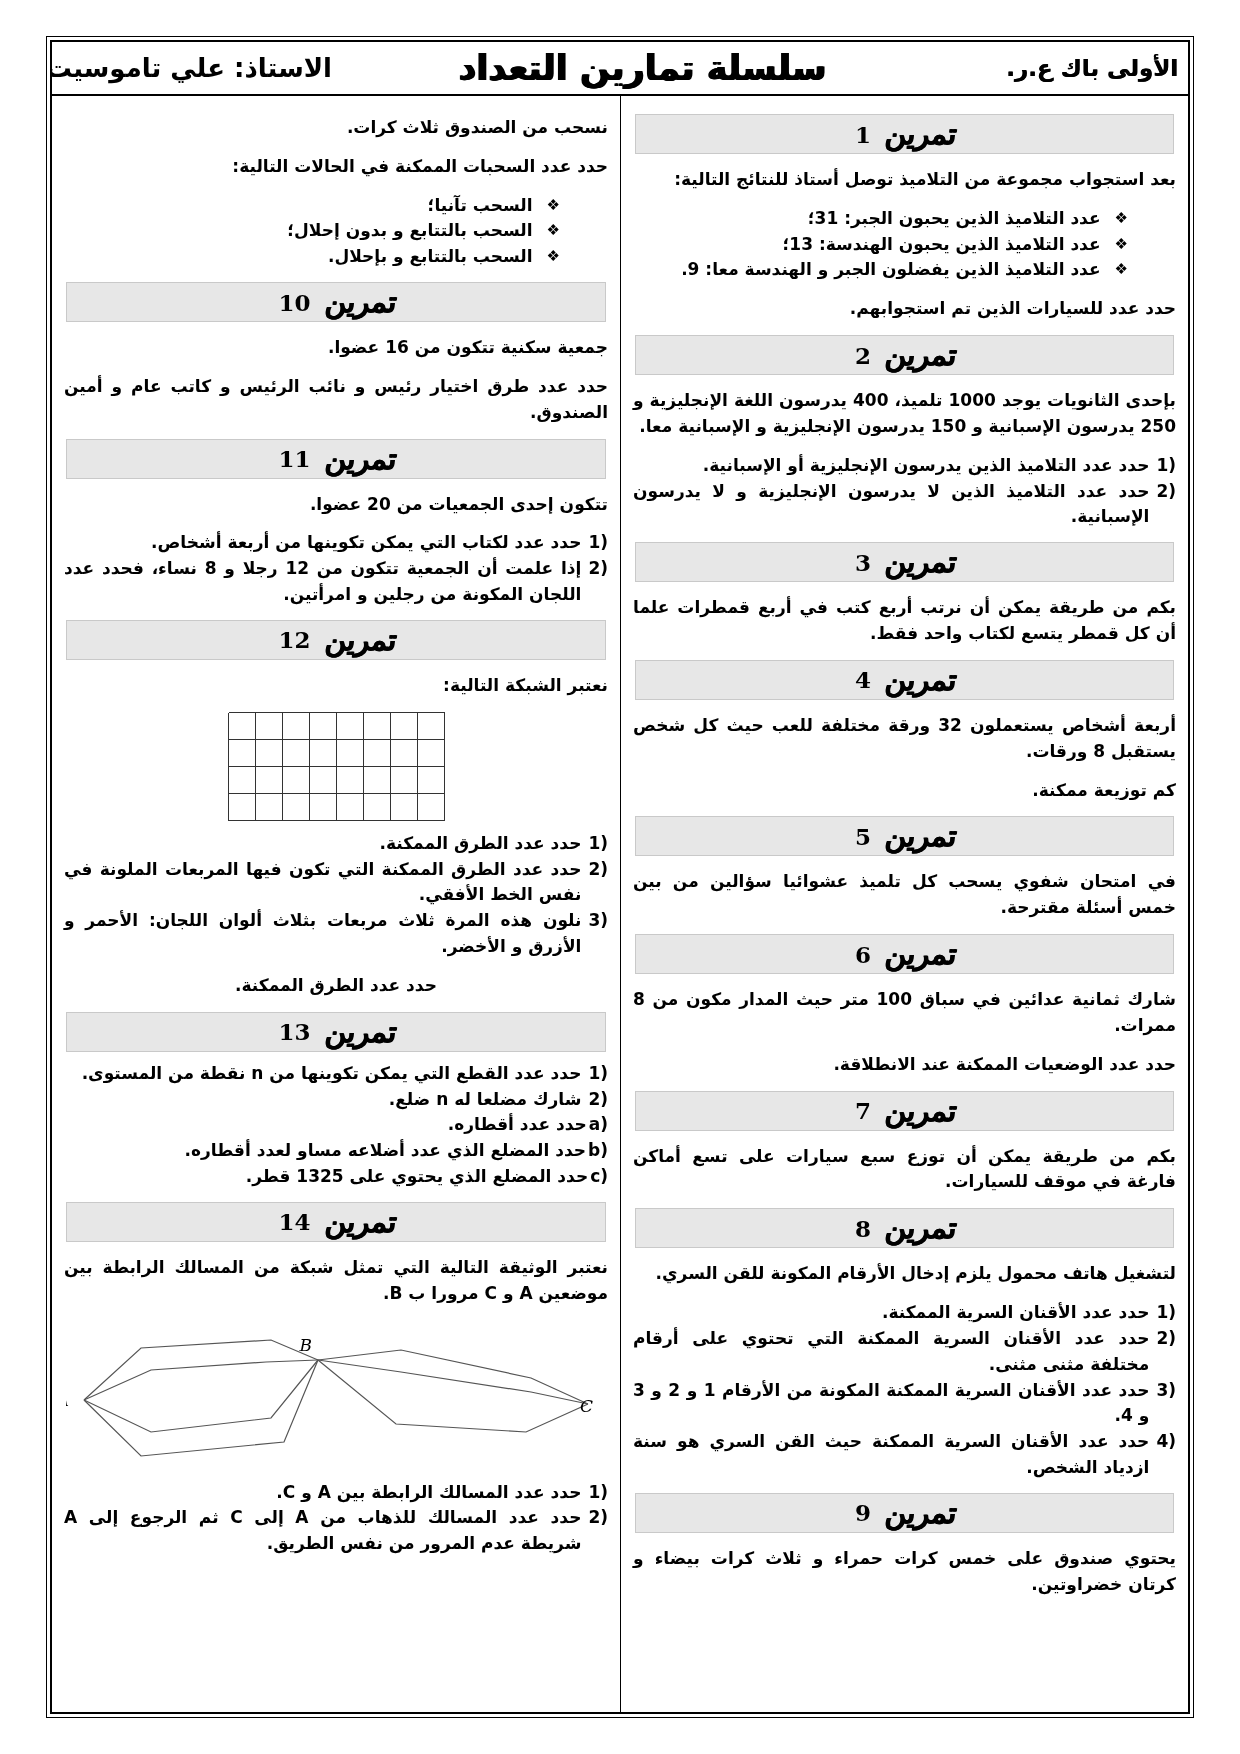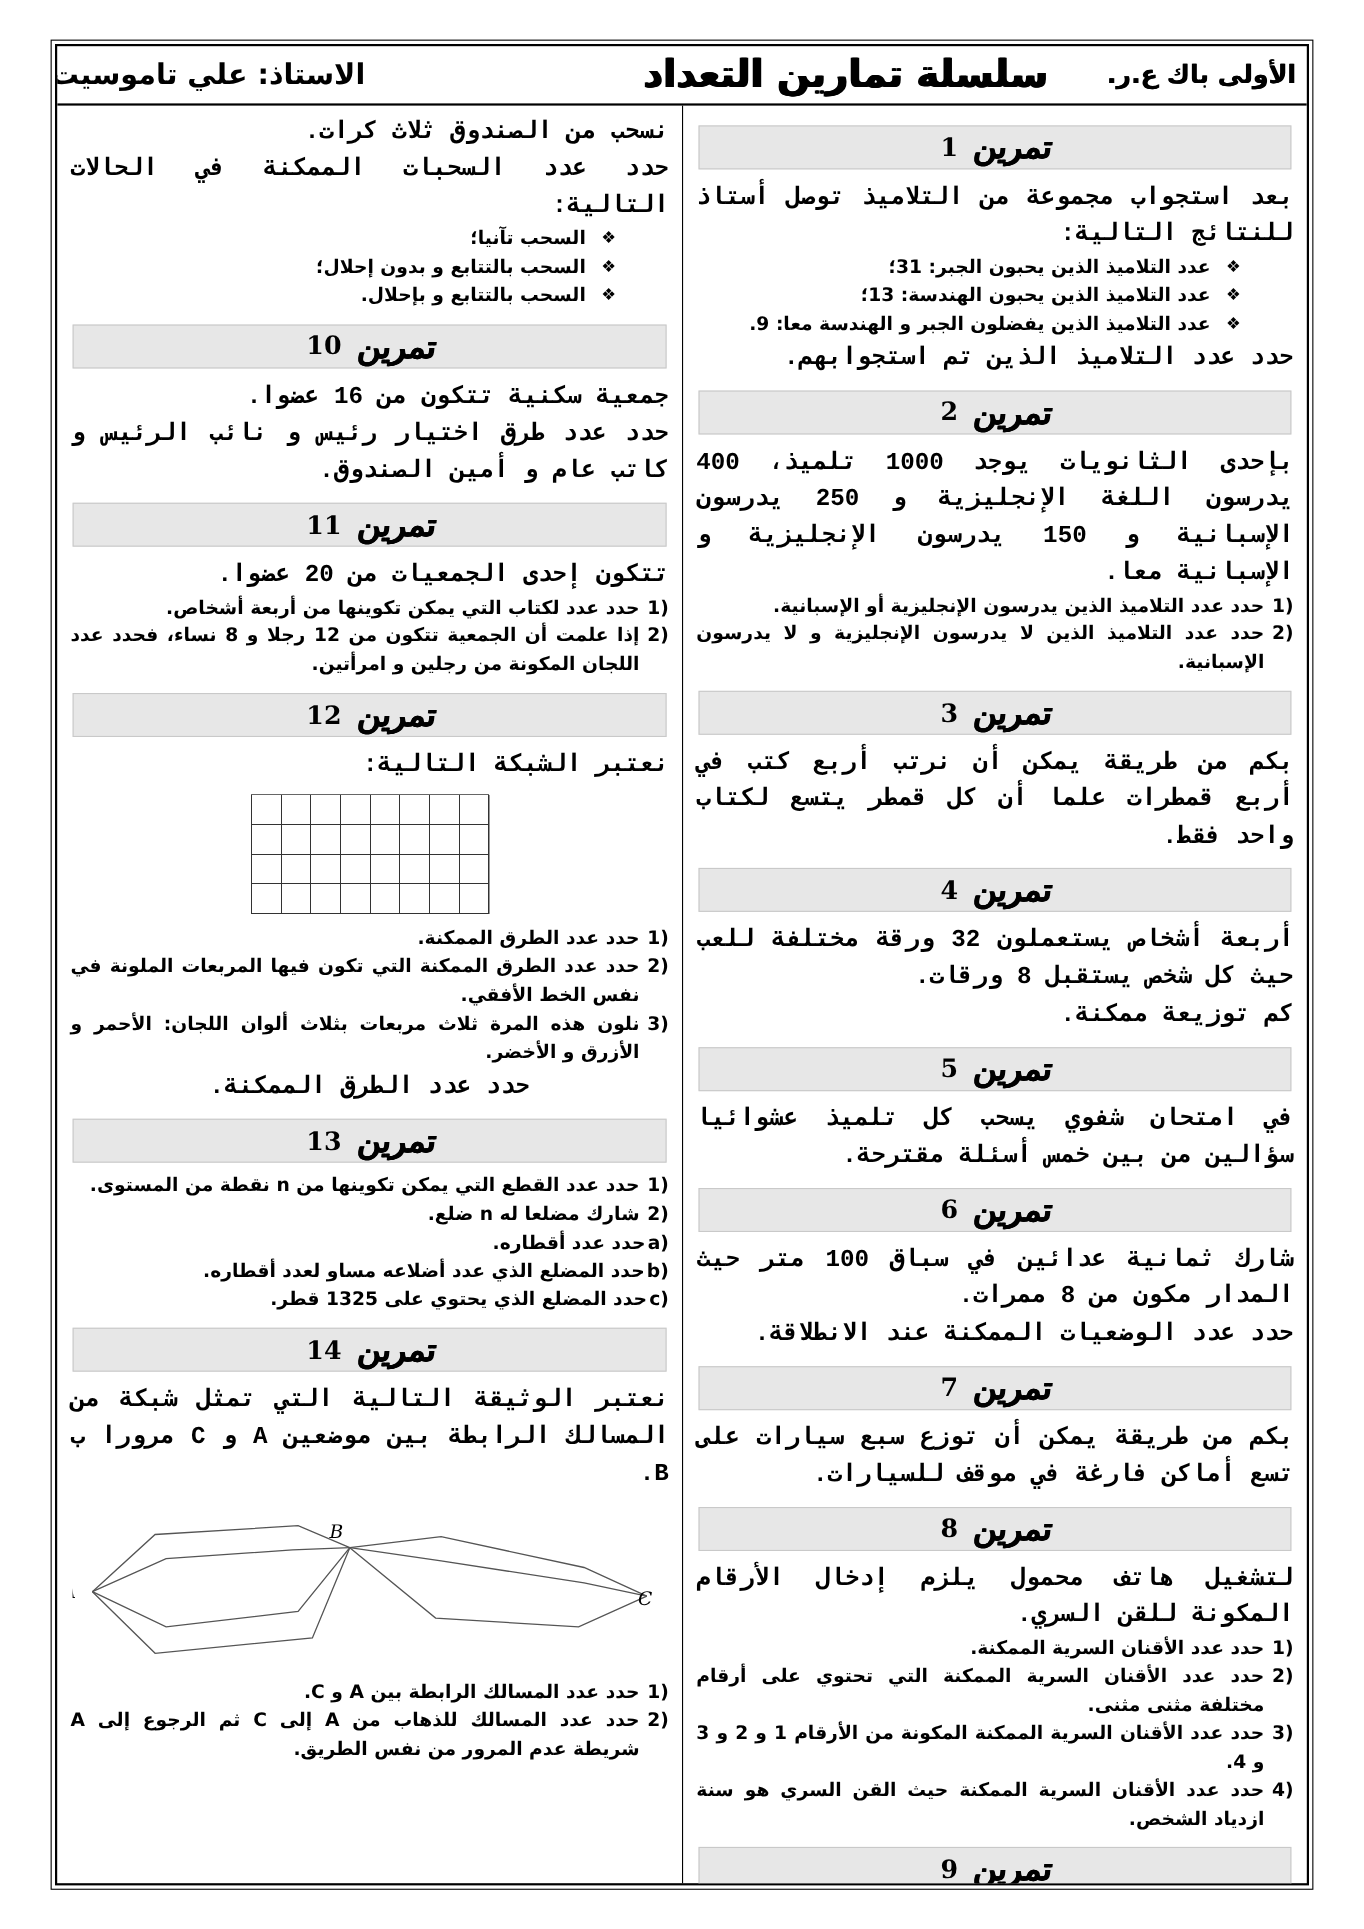--- a/index.html
+++ b/index.html
@@ -14,40 +14,40 @@
     width:100%; height:100%; border:2px solid #000;
     display:flex; flex-direction:column; overflow:hidden;
   }
 
   .header-band {
     display:flex; direction:rtl; align-items:center;
     border-bottom:2px solid #000; height:54px; flex:0 0 auto; padding:0 10px;
   }
   .hdr-class  { width:225px; font-size:23px; font-weight:bold; text-align:right;
                 text-shadow:0.6px 0 #000; white-space:nowrap; }
-  .hdr-title  { flex:1; text-align:right; font-size:35px; font-weight:bold;
+  .hdr-title  { flex:1; text-align:center; font-size:35px; font-weight:bold;
                 letter-spacing:0.5px; text-shadow:0.8px 0 #000, -0.8px 0 #000; }
   .hdr-teacher{ width:270px; font-size:26px; font-weight:bold; text-align:left;
                 white-space:nowrap; }
 
   .columns { flex:1; display:flex; direction:rtl; align-items:stretch; }
   .col { width:50%; padding:6px 12px 12px; }
   .col-right { border-left:1.5px solid #000; }
 
   .ex-header {
     background:#e7e7e7; border:1px solid #c9c9c9;
     margin:12px 2px 9px; height:40px;
     display:flex; align-items:center; justify-content:center; gap:12px; direction:rtl;
   }
   .ex-word { font-size:29px; font-weight:bold; font-style:oblique;
              text-shadow:0.6px 0 #000, -0.4px 0 #000; transform:skewX(8deg); }
   .ex-num  { font-size:23px; font-weight:bold; font-family:"DejaVu Serif","Liberation Serif",serif; }
 
-  .p   { direction:rtl; text-align:justify; font-weight:bold; font-size:22px;
-         line-height:1.52; margin:1px 0;font-family:Liberation Mono, monospace; }
+  .p   { direction:rtl; text-align:justify; font-weight:bold; font-size:17px;
+         line-height:1.52; margin:13px 0; }
   .pc  { text-align:center; }
 
   .bul { display:flex; direction:rtl; align-items:baseline; gap:14px;
          padding-right:48px; font-weight:bold; font-size:17px; line-height:1.52; }
   .bmark { font-size:15px; position:relative; top:-1px; }
   .btxt  { flex:1; text-align:right; }
 
   .numit { display:flex; direction:rtl; align-items:baseline; gap:7px;
            font-weight:bold; font-size:17px; line-height:1.52; }
   .numit.sub { gap:2px; }
@@ -84,21 +84,21 @@
               <span class="btxt">عدد التلاميذ الذين يحبون الجبر: 31؛</span>
             </div>
             <div class="bul">
               <span class="bmark">❖</span>
               <span class="btxt">عدد التلاميذ الذين يحبون الهندسة: 13؛</span>
             </div>
             <div class="bul">
               <span class="bmark">❖</span>
               <span class="btxt">عدد التلاميذ الذين يفضلون الجبر و الهندسة معا: 9.</span>
             </div>
-            <div class="p">حدد عدد التلاميذ الذين تم استجوابهم.</div>
+            <div class="p">حدد عدد للسيارات الذين تم استجوابهم.</div>
           </section>
           <section class="exercise">
             <div class="ex-header">
               <span class="ex-word">تمرين</span>
               <span class="ex-num">2</span>
             </div>
             <div class="p">بإحدى الثانويات يوجد 1000 تلميذ، 400 يدرسون اللغة الإنجليزية و 250 يدرسون الإسبانية و 150 يدرسون الإنجليزية و الإسبانية معا.</div>
             <div class="numit">
               <span class="nmark">1)</span>
               <span class="ntxt">حدد عدد التلاميذ الذين يدرسون الإنجليزية أو الإسبانية.</span>

